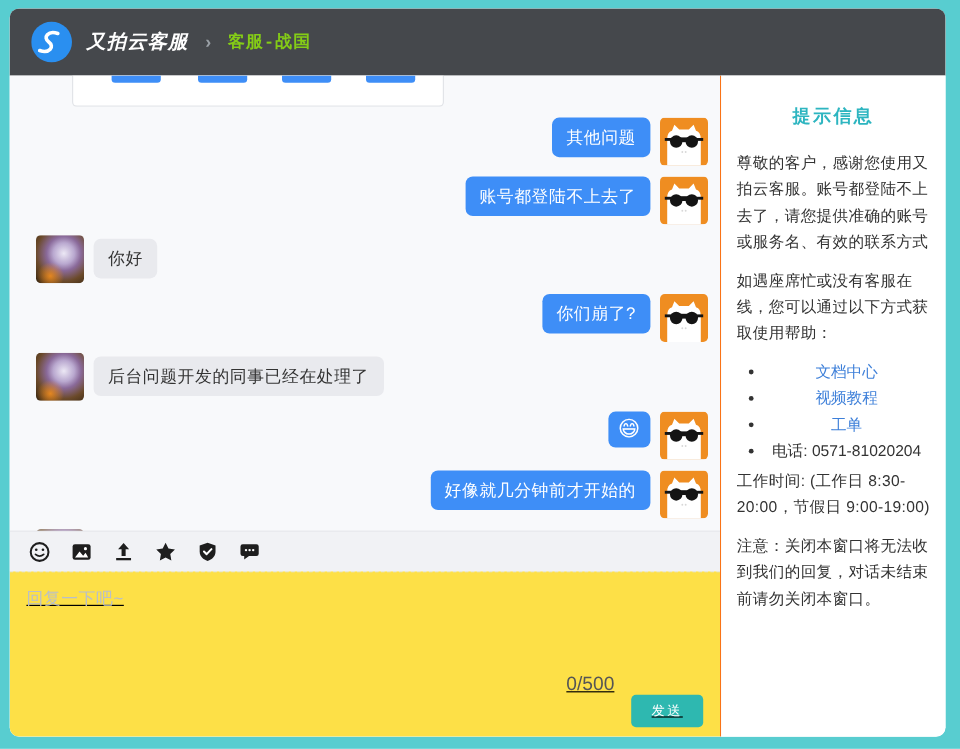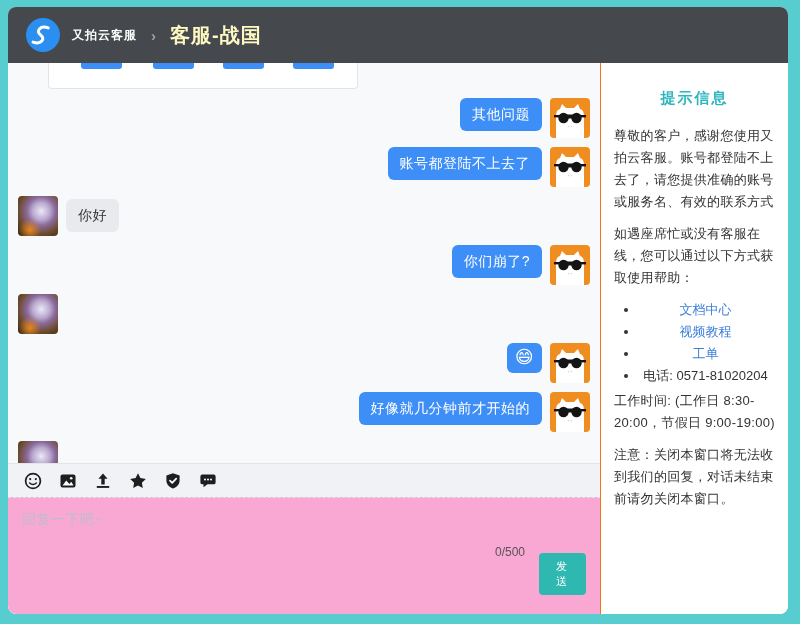--- a/index.html
+++ b/index.html
@@ -22,32 +22,32 @@
   
   .header {
     height: 56px;
     background: #45484c;
     display: flex;
     align-items: center;
     padding: 0 18px;
     flex: 0 0 auto;
   }
   .logo { width: 34px; height: 34px; margin-right: 12px; flex: 0 0 auto; }
-  .brand { color: #ffffff; font-size: 12px; font-weight: bold; letter-spacing: 1px; }
+  .brand { color: #ffffff; font-size: 16px; font-weight: bold; letter-spacing: 1px; font-style: italic; }
   .crumb-sep { color: #9aa0a6; font-size: 15px; margin: 0 14px; font-weight: bold; }
-  .agent-name { color: #fef9c3; font-size: 20px; font-weight: bold; letter-spacing: 1px; }
+  .agent-name { color: #84cc16; font-size: 14px; font-weight: bold; letter-spacing: 1px; font-family: Liberation Mono, monospace; }
 
   
   .main { flex: 1; display: flex; min-height: 0; }
   .chat-col { width: 592px; flex: 0 0 auto; display: flex; flex-direction: column; min-height: 0; }
 
   .messages {
     flex: 1 1 auto;
     background: #f8f9fb;
-    padding: 0 0 6px 0;
+    padding: 0 0 6px 12px;
     overflow: hidden;
     position: relative;
   }
   
   .quick-card {
     position: relative;
     margin-left: 40px;
     width: 310px;
     height: 26px;
     background: #ffffff;
@@ -109,25 +109,26 @@
     width: 22px; height: 22px;
     display: flex; align-items: center; justify-content: center;
     cursor: pointer;
     background: none; border: none; padding: 0;
   }
   .tool-btn svg { width: 20px; height: 20px; }
 
   
   .composer {
     flex: 0 0 117px;
-    background: #f9a8d4;
+    background: #fde047;
     border-top: 1px dashed #dde0e5;
     display: flex;
-    flex-direction: row;
+    flex-direction: column;
     border-radius: 0 0 0 8px;
+    text-decoration: underline;
   }
   .composer textarea {
     flex: 1;
     border: none;
     outline: none;
     background: transparent;
     resize: none;
     font-family: "Liberation Sans", "DejaVu Sans", sans-serif;
     font-size: 14px;
     color: #333;
@@ -135,21 +136,21 @@
   }
   .composer textarea::placeholder { color: #b9bfc9; letter-spacing: .5px; }
   .composer-footer {
     flex: 0 0 42px;
     display: flex;
     align-items: center;
     justify-content: flex-end;
     gap: 14px;
     padding: 0 14px 8px 14px;
   }
-  .char-counter { font-size: 12px; color: #555; text-align: right; }
+  .char-counter { font-size: 16px; color: #555; text-align: right; }
   .send-btn {
     background: #2eb8b0;
     color: #fff;
     border: none;
     border-radius: 4px;
     font-size: 11px;
     padding: 6px 17px;
     cursor: pointer;
     letter-spacing: 2px;
     font-family: inherit;
@@ -260,20 +261,21 @@
                   <circle cx="26.5" cy="20" r="5.2" fill="#141414"></circle>
                   <rect x="13" y="16.5" width="14" height="4" fill="#141414"></rect>
                   <rect x="4" y="17" width="6" height="2.4" fill="#141414"></rect>
                   <rect x="30" y="17" width="6" height="2.4" fill="#141414"></rect>
                   <circle cx="18.6" cy="28.6" r="0.8" fill="#d8d8d8"></circle>
                   <circle cx="21.4" cy="28.6" r="0.8" fill="#d8d8d8"></circle>
                 </svg></div>
             </div>
             <div class="msg-row left">
               <div class="avatar agent-avatar"></div>
+              <div class="bubble">后台问题开发的同事已经在处理了</div>
             </div>
             <div class="msg-row right">
               <div class="bubble emoji">😄</div>
               <div class="avatar user-avatar"><svg viewBox="0 0 40 40" width="40" height="40">
                   <rect width="40" height="40" fill="#ef8d21"></rect>
                   <path d="M6 40 V18 q0-6 4-7 l2-5 4 4 h8 l4-4 2 5 q4 1 4 7 V40 Z" fill="#ffffff"></path>
                   <circle cx="13.5" cy="20" r="5.2" fill="#141414"></circle>
                   <circle cx="26.5" cy="20" r="5.2" fill="#141414"></circle>
                   <rect x="13" y="16.5" width="14" height="4" fill="#141414"></rect>
                   <rect x="4" y="17" width="6" height="2.4" fill="#141414"></rect>

